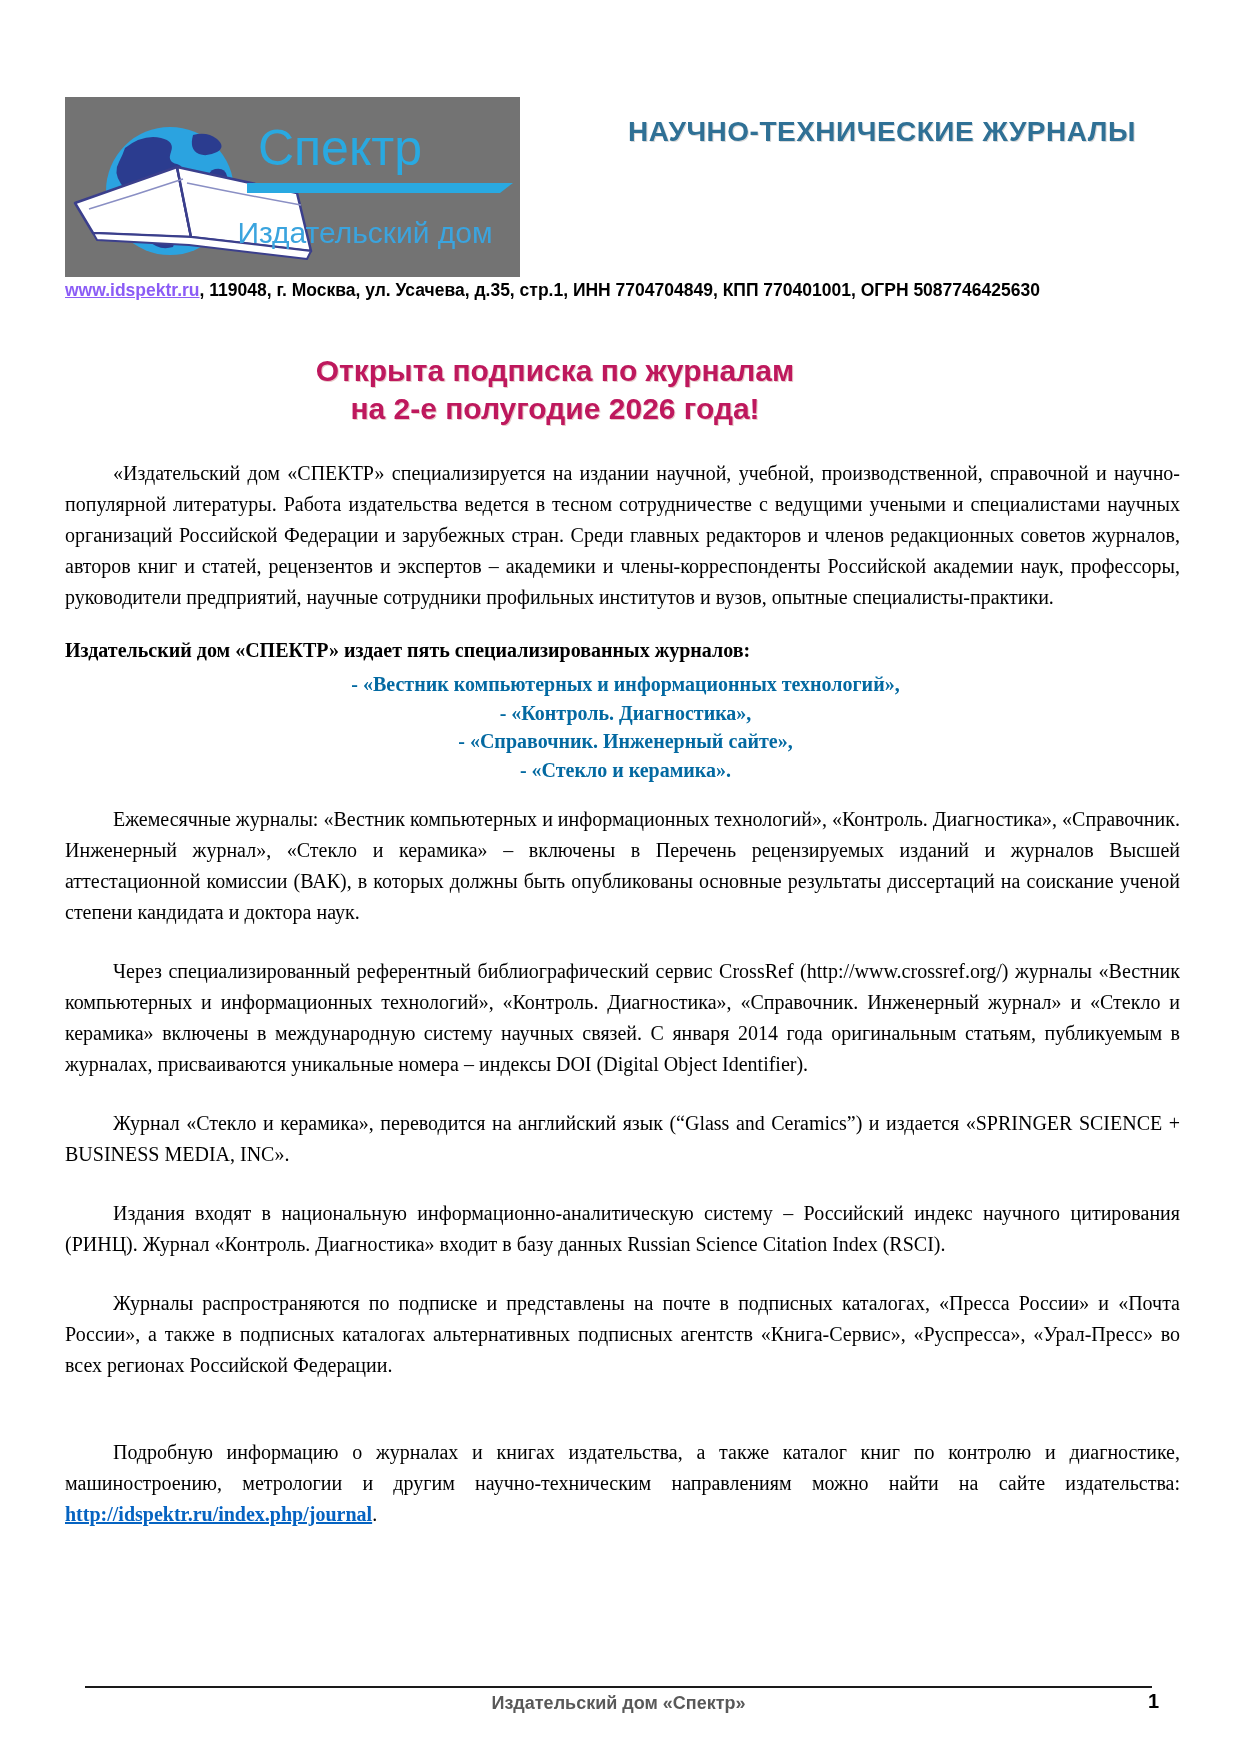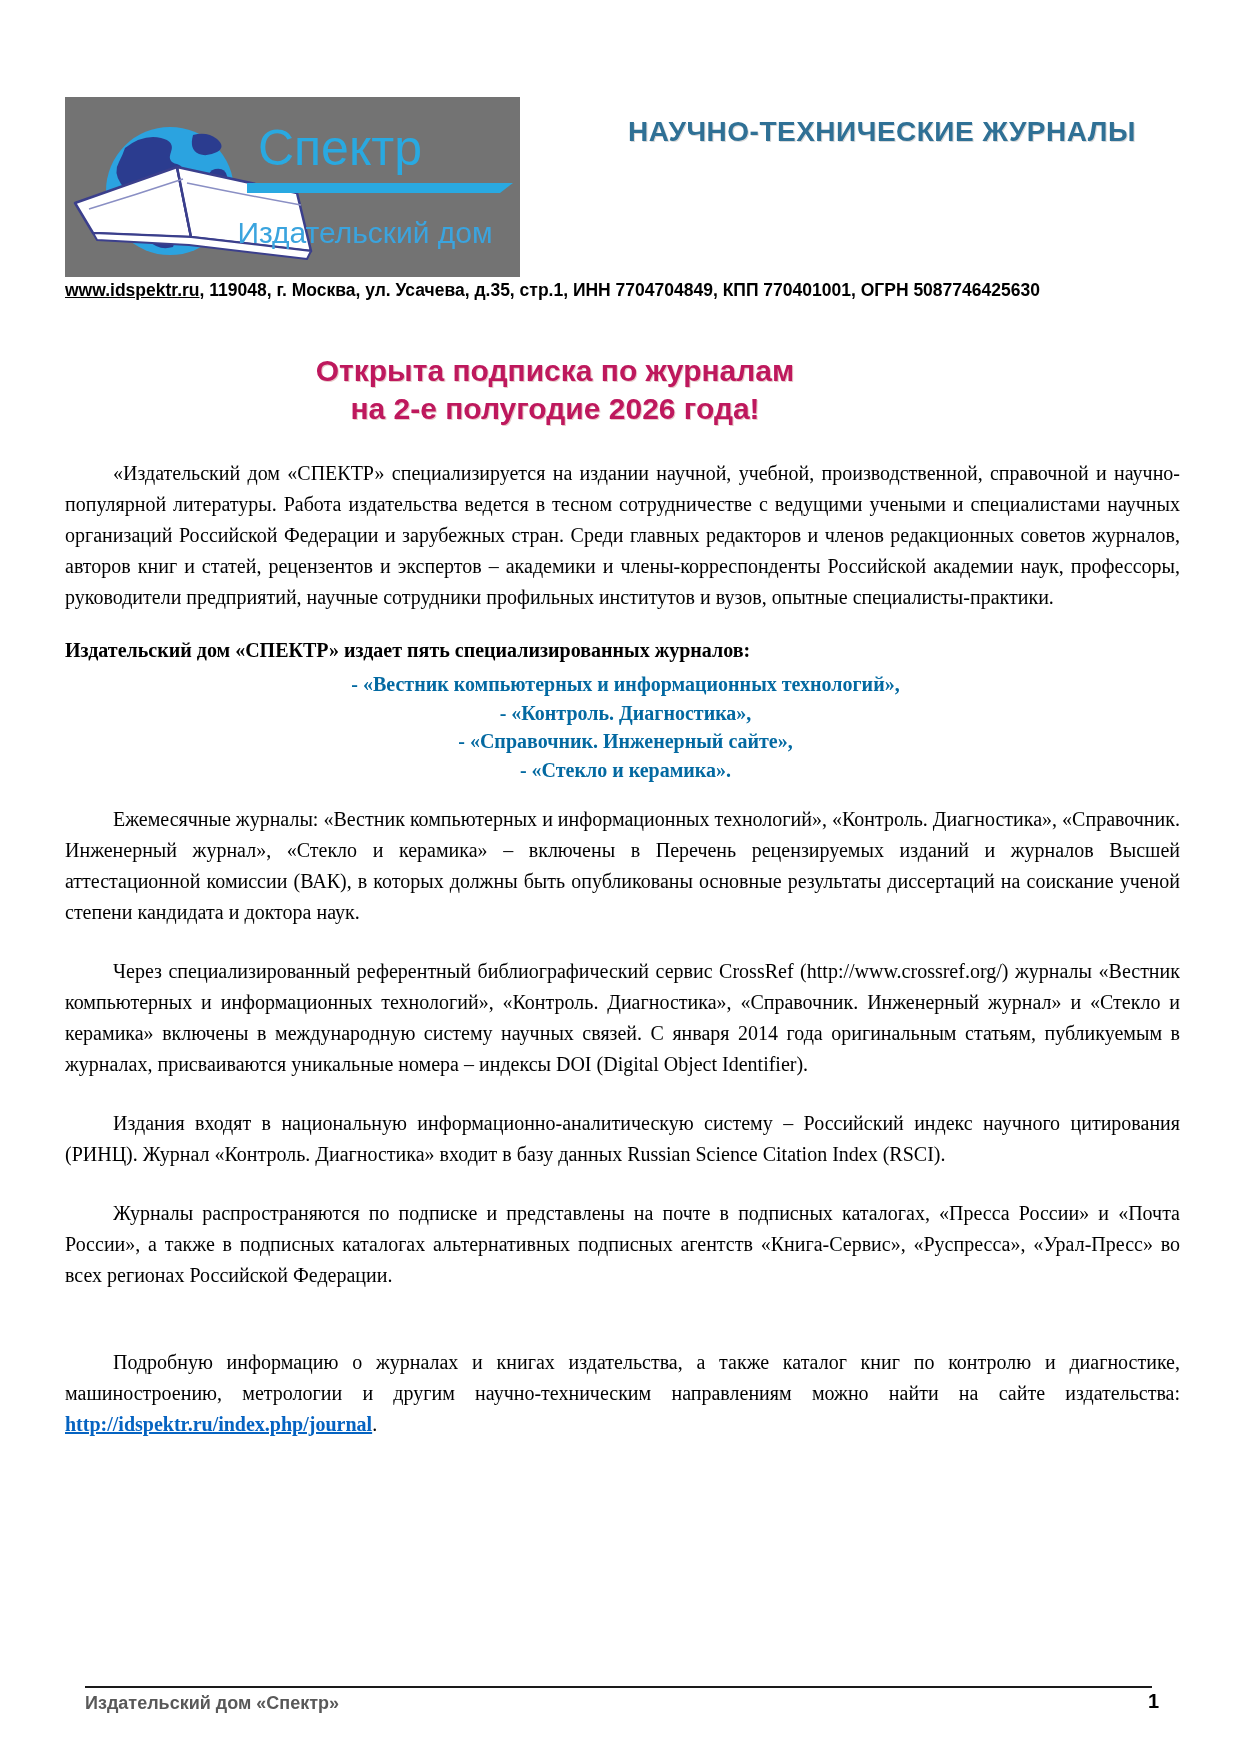--- a/index.html
+++ b/index.html
@@ -37,21 +37,21 @@
   }
 
   .contact {
     position: absolute;
     left: 65px; top: 280px; width: 1120px;
     font-family: "Liberation Sans", sans-serif;
     font-weight: bold;
     font-size: 17.5px;
     white-space: nowrap;
   }
-  .contact a { color: #000000; }
+  .contact a { color: #8b5cf6; }
 
   
   .content {
     position: absolute;
     left: 65px; top: 352px; width: 1115px;
     font-size: 20px;
     line-height: 31px;
   }
   .announce {
     width: 980px;
@@ -92,20 +92,21 @@
   
   .footer-rule {
     position: absolute;
     left: 85px; top: 1686px;
     width: 1067px; height: 2px;
     background: #1a1a1a;
   }
   .footer-publisher {
     position: absolute;
     left: 85px; top: 1693px; width: 1067px;
+    text-align: center;
     font-family: "Liberation Sans", sans-serif;
     font-weight: bold;
     font-size: 18px;
     color: #595959;
   }
   .footer-page {
     position: absolute;
     left: 1148px; top: 1690px; width: 30px;
     font-family: "Liberation Sans", sans-serif;
     font-weight: bold;
@@ -163,20 +164,21 @@
       <div class="journal-item">- «Вестник компьютерных и информационных технологий»,</div>
       <div class="journal-item">- «Контроль. Диагностика»,</div>
       <div class="journal-item">- «Справочник. Инженерный сайте»,</div>
       <div class="journal-item">- «Стекло и керамика».</div>
     </div>
 
     <p class="para">Ежемесячные журналы: «Вестник компьютерных и информационных технологий», «Контроль. Диагностика», «Справочник. Инженерный журнал», «Стекло и керамика» – включены в Перечень рецензируемых изданий и журналов Высшей аттестационной комиссии (ВАК), в которых должны быть опубликованы основные результаты диссертаций на соискание ученой степени кандидата и доктора наук.</p>
 
     <p class="para">Через специализированный референтный библиографический сервис CrossRef (http://www.crossref.org/) журналы «Вестник компьютерных и информационных технологий», «Контроль. Диагностика», «Справочник. Инженерный журнал» и «Стекло и керамика» включены в международную систему научных связей. С января 2014 года оригинальным статьям, публикуемым в журналах, присваиваются уникальные номера – индексы DOI (Digital Object Identifier).</p>
 
+    <p class="para">Журнал «Стекло и керамика», переводится на английский язык (“Glass and Ceramics”) и издается «SPRINGER SCIENCE + BUSINESS MEDIA, INC».</p>
 
     <p class="para">Издания входят в национальную информационно-аналитическую систему – Российский индекс научного цитирования (РИНЦ). Журнал «Контроль. Диагностика» входит в базу данных Russian Science Citation Index (RSCI).</p>
 
     <p class="para">Журналы распространяются по подписке и представлены на почте в подписных каталогах, «Пресса России» и «Почта России», а также в подписных каталогах альтернативных подписных агентств «Книга-Сервис», «Руспресса», «Урал-Пресс» во всех регионах Российской Федерации.</p>
 
     <p class="para info"><span>Подробную информацию о журналах и книгах издательства, а также каталог книг по контролю и диагностике, машиностроению, метрологии и другим научно-техническим направлениям можно найти на сайте издательства: </span><a class="link-strong" href="#">http://idspektr.ru/index.php/journal</a><span>.</span></p>
 
   </div>
 
   <div class="footer-rule"></div>

